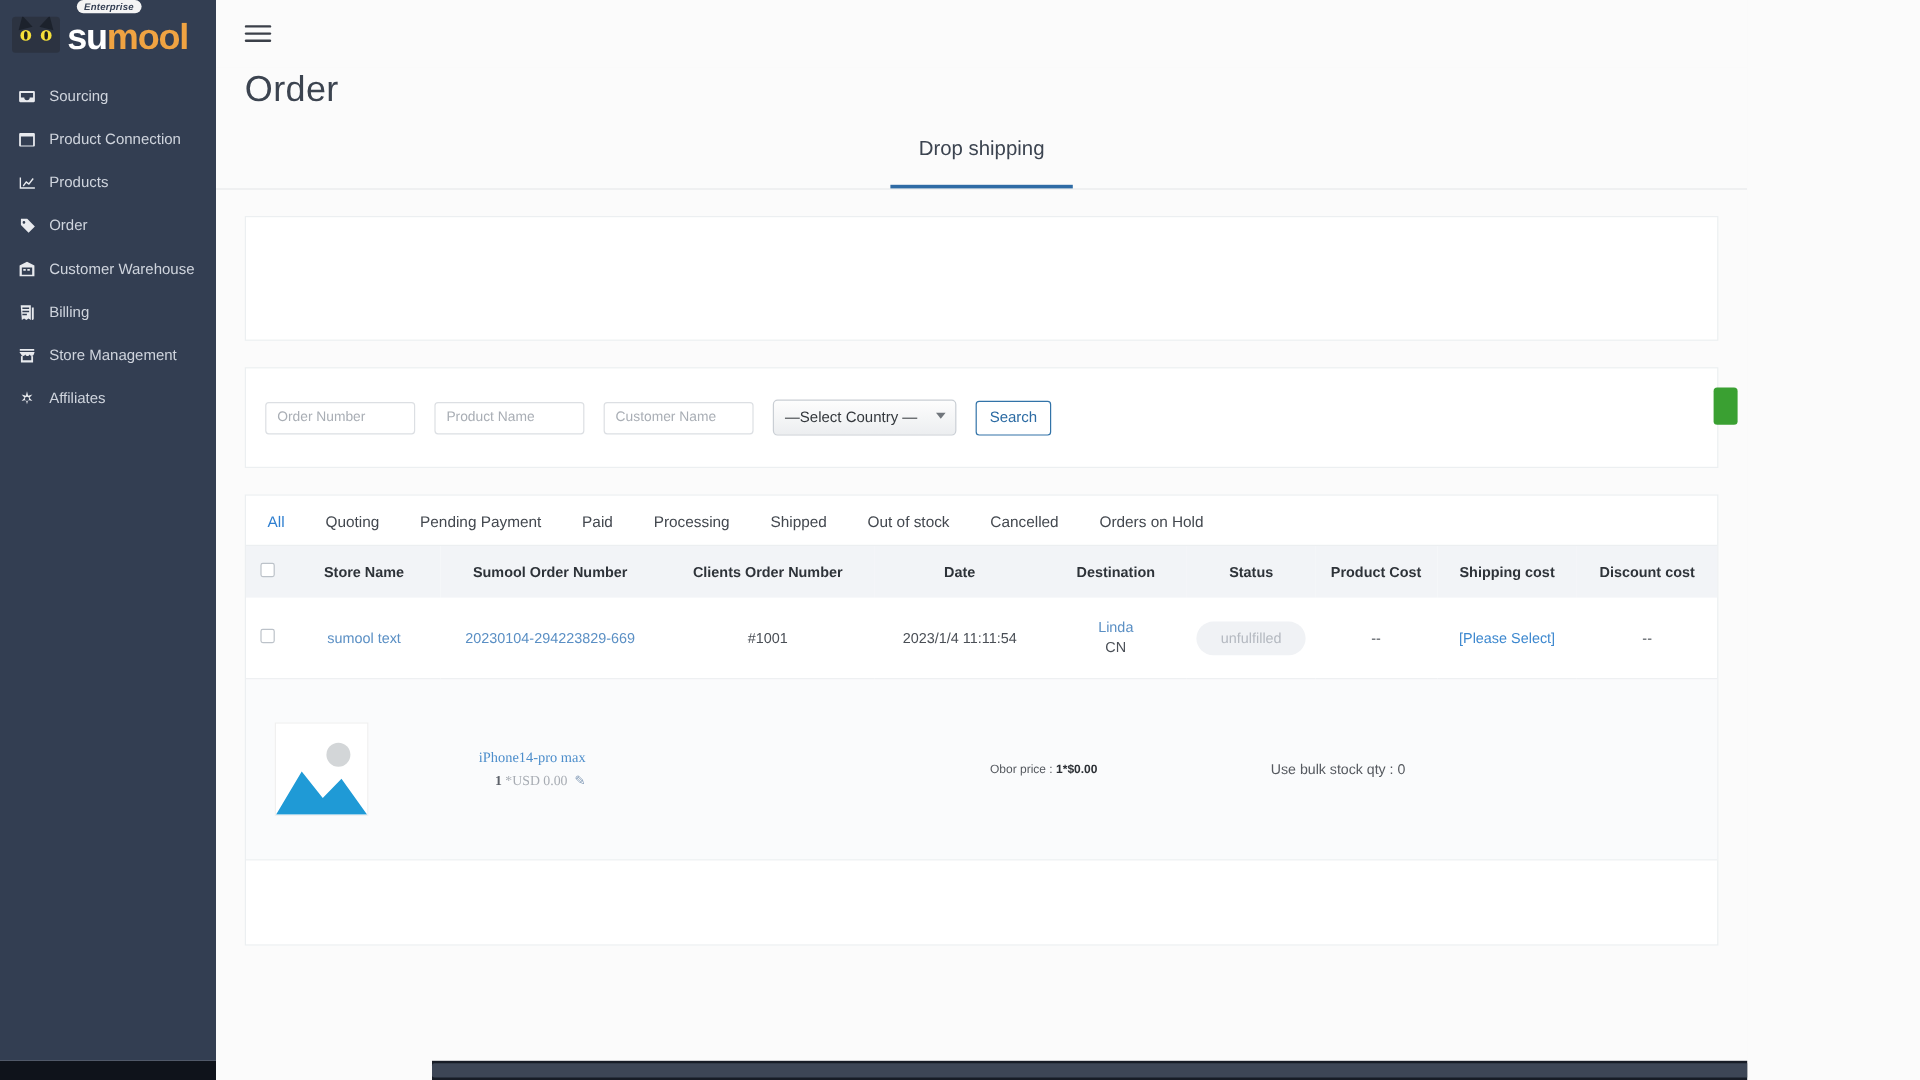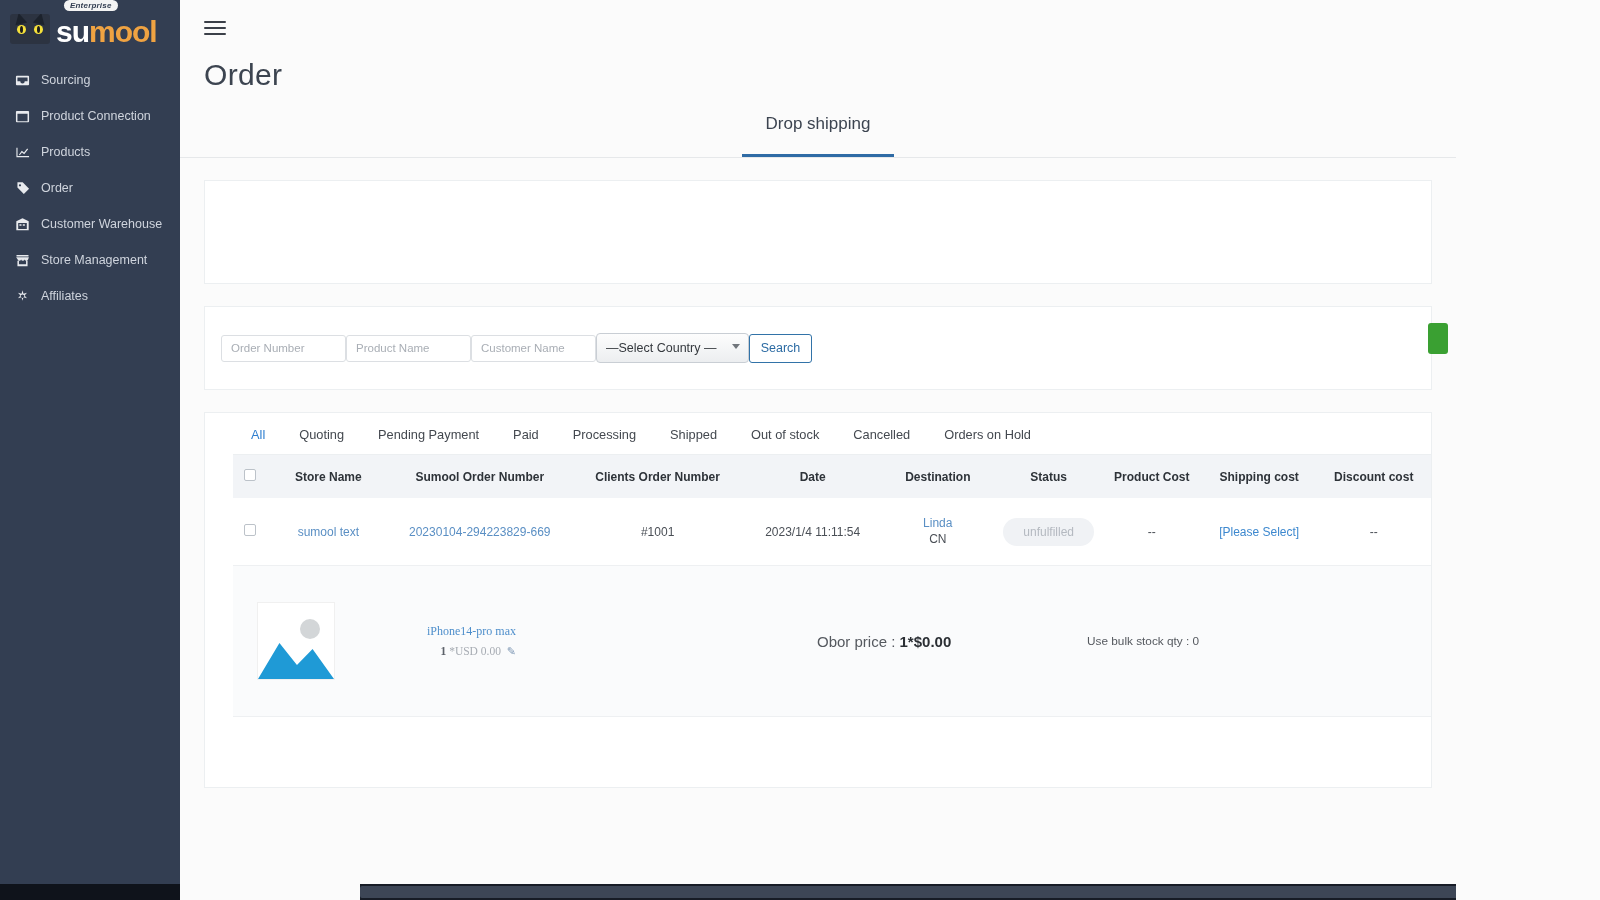--- a/index.html
+++ b/index.html
@@ -146,26 +146,25 @@
     color: #3c4450;
     border-bottom: 3px solid #2f6ba5;
   }
 
   .content { padding: 0 24px; }
 
   .card {
     background: #ffffff;
     border: 1px solid #eceff1;
     margin-top: 22px;
-    padding-left: 28px;
   }
   .card-blank { height: 104px; }
 
   .filter-card { padding: 26px 16px; margin-top: 22px; position: relative; }
-  .filter-row { display: flex; align-items: center; }
+  .filter-row { display: flex; align-items: center; gap: 16px; }
   .f-input {
     width: 125px; height: 27px;
     border: 1px solid #dcdfe3;
     border-radius: 3px;
     padding: 0 9px;
     font-size: 11.5px;
     color: #555;
     font-family: "Liberation Sans", sans-serif;
     background: #fff;
   }
@@ -294,21 +293,21 @@
   }
   .thumb .mnt {
     position: absolute; bottom: 0; left: 0;
     width: 100%; height: 48px;
   }
   .prod-info { margin-left: 92px; text-align: right; font-family: Liberation Serif, serif; }
   .prod-name { font-size: 12px; color: #4d8ecb; cursor: pointer; line-height: 20px; }
   .prod-qty { font-size: 11.5px; color: #a7acb3; line-height: 20px; }
   .prod-qty b { color: #5c6169; font-weight: bold; }
   .pencil { color: #7f98b5; margin-left: 3px; cursor: pointer; font-size: 11px; }
-  .obor { position: absolute; left: 580px; font-size: 15px; color: #55595f; }
+  .obor { position: absolute; left: 616px; font-size: 10px; color: #55595f; }
   .obor b { color: #2b2f34; }
   .bulkqty { position: absolute; left: 850px; font-size: 11.8px; color: #55595f; }
 
   .hscroll {
     position: absolute;
     left: 180px; bottom: 0;
     width: 1420px; height: 16px;
     background: #171c26;
   }
   .hscroll .thumb-bar {
@@ -387,20 +386,28 @@
 
       <div class="nav-item">
         <span class="nav-ico">
           <svg viewBox="0 0 16 16">
               <path d="M8 1.3 1.4 4.6V14h13.2V4.6zm-4.6 5h9.2v6.4H3.4zm1.3 1.4v1.6h2.2V7.7zm3.6 0v1.6h2.2V7.7z"></path>
             </svg>
         </span>
         <span>Customer Warehouse</span>
       </div>
 
+      <div class="nav-item">
+        <span class="nav-ico">
+          <svg viewBox="0 0 16 16">
+              <path d="M2.4 1.5h9v13l-2-1.3-2 1.3-2-1.3-2 1.3zm1.5 2v1.3h6V3.5zm0 2.8v1.3h6V6.3zm0 2.8v1.3h4V9.1zM12.3 3.5H14v9.7a1.3 1.3 0 0 1-1.7 1.2z"></path>
+            </svg>
+        </span>
+        <span>Billing</span>
+      </div>
 
       <div class="nav-item">
         <span class="nav-ico">
           <svg viewBox="0 0 16 16">
               <path d="M1.6 2h12.8v1.6H1.6zm-.4 2.6h13.6l-.7 2.1a2 2 0 0 1-3.8.2 2 2 0 0 1-3.8 0 2 2 0 0 1-3.8-.2zM2.6 8.3V14h10.8V8.3a3 3 0 0 1-1.6-.4V12H4.2V7.9a3 3 0 0 1-1.6.4z"></path>
             </svg>
         </span>
         <span>Store Management</span>
       </div>
 

